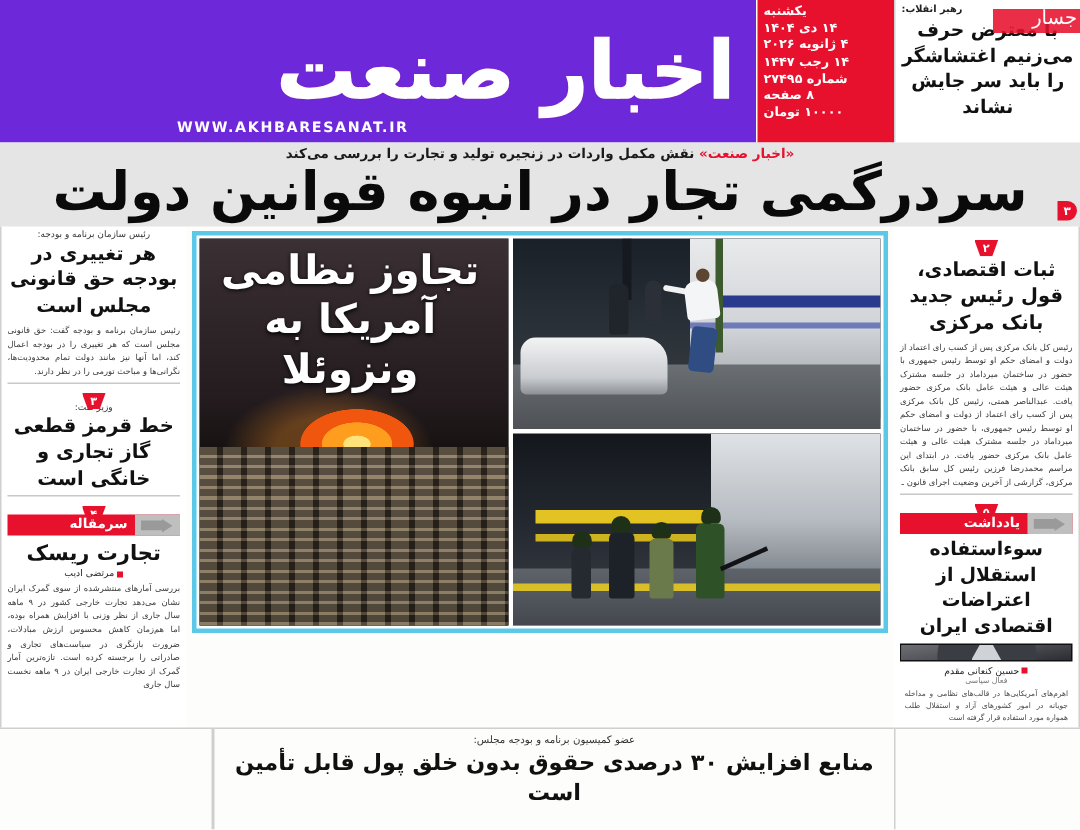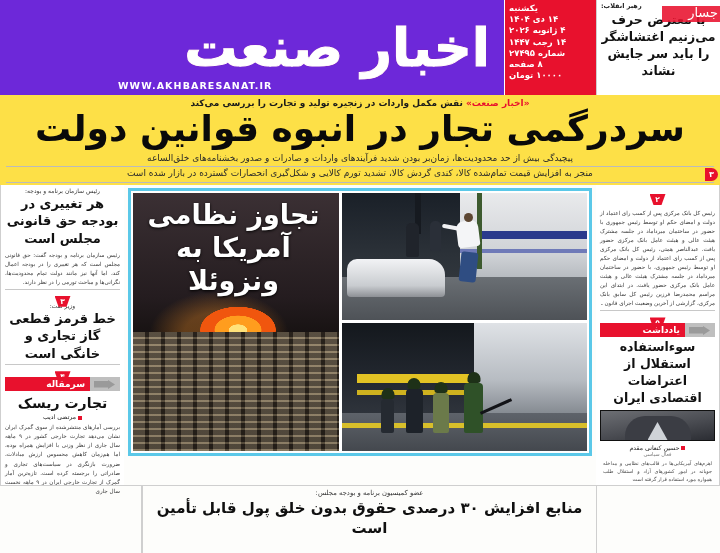--- a/index.html
+++ b/index.html
@@ -125,21 +125,21 @@
     line-height: 1.35;
     text-align: center;
     color: #111;
     margin-top: 1px;
   }
 
   
   .headline-zone {
     position: relative;
     padding: 3px 6px 2px 6px;
-    background: #fde047;
+    background: #e5e5e5;
     border-bottom: 0;
   }
   .hz-kicker {
     text-align: center;
     font-size: 9px;
     color: #1a1a1a;
     font-weight: bold;
     margin-bottom: 2px;
   }
   .hz-kicker .red { color: #e8112d; }
@@ -581,22 +581,20 @@
       <div class="leader-redstrip"></div>
       <div class="leader-redstrip-text">جسار</div>
       <div class="leader-kicker">رهبر انقلاب:</div>
       <div class="leader-head">با معترض حرف می‌زنیم اغتشاشگر را باید سر جایش نشاند</div>
     </div>
   </div>
 
   <div class="headline-zone">
     <div class="hz-kicker"><span class="red">«اخبار صنعت»</span><span> نقش مکمل واردات در زنجیره تولید و تجارت را بررسی می‌کند</span></div>
     <div class="hz-main">سردرگمی تجار در انبوه قوانین دولت</div>
-    <div class="hz-sub">پیچیدگی بیش از حد محدودیت‌ها، زمان‌بر بودن شدید فرآیندهای واردات و صادرات و صدور بخشنامه‌های خلق‌الساعه</div>
-    <div class="hz-sub2">منجر به افزایش قیمت تمام‌شده کالا، کندی گردش کالا، تشدید تورم کالایی و شکل‌گیری انحصارات گسترده در بازار شده است</div>
     <div class="hz-page-badge">
       <span class="badge">۳</span>
     </div>
   </div>
 
   <div class="body-row">
 
     <div class="col-side col-right">
       <div class="side-kicker">رئیس سازمان برنامه و بودجه:</div>
       <div class="side-head">هر تغییری در بودجه حق قانونی مجلس است</div>
@@ -677,20 +675,21 @@
           </div>
         </div>
 
       </div>
     </div>
 
     <div class="col-side col-left">
       <div style="text-align:center">
         <span class="badge-tri">۲</span>
       </div>
+      <div class="side-head">ثبات اقتصادی، قول رئیس جدید بانک مرکزی</div>
       <div class="side-body">رئیس کل بانک مرکزی پس از کسب رای اعتماد از دولت و امضای حکم او توسط رئیس جمهوری با حضور در ساختمان میرداماد در جلسه مشترک هیئت عالی و هیئت عامل بانک مرکزی حضور یافت. عبدالناصر همتی، رئیس کل بانک مرکزی پس از کسب رای اعتماد از دولت و امضای حکم او توسط رئیس جمهوری، با حضور در ساختمان میرداماد در جلسه مشترک هیئت عالی و هیئت عامل بانک مرکزی حضور یافت. در ابتدای این مراسم محمدرضا فرزین رئیس کل سابق بانک مرکزی، گزارشی از آخرین وضعیت اجرای قانون ـ</div>
       <div class="side-rule">
         <span class="badge-tri">۵</span>
       </div>
 
       <div class="ribbon">
         <div class="ribbon-label">یادداشت</div>
         <div class="ribbon-arrow">
           <svg width="22" height="9" viewBox="0 0 22 9">
               <path d="M0 1 H14 V0 L21 4.5 L14 9 V7.5 H0 Z" fill="#9a9a9a"></path>

